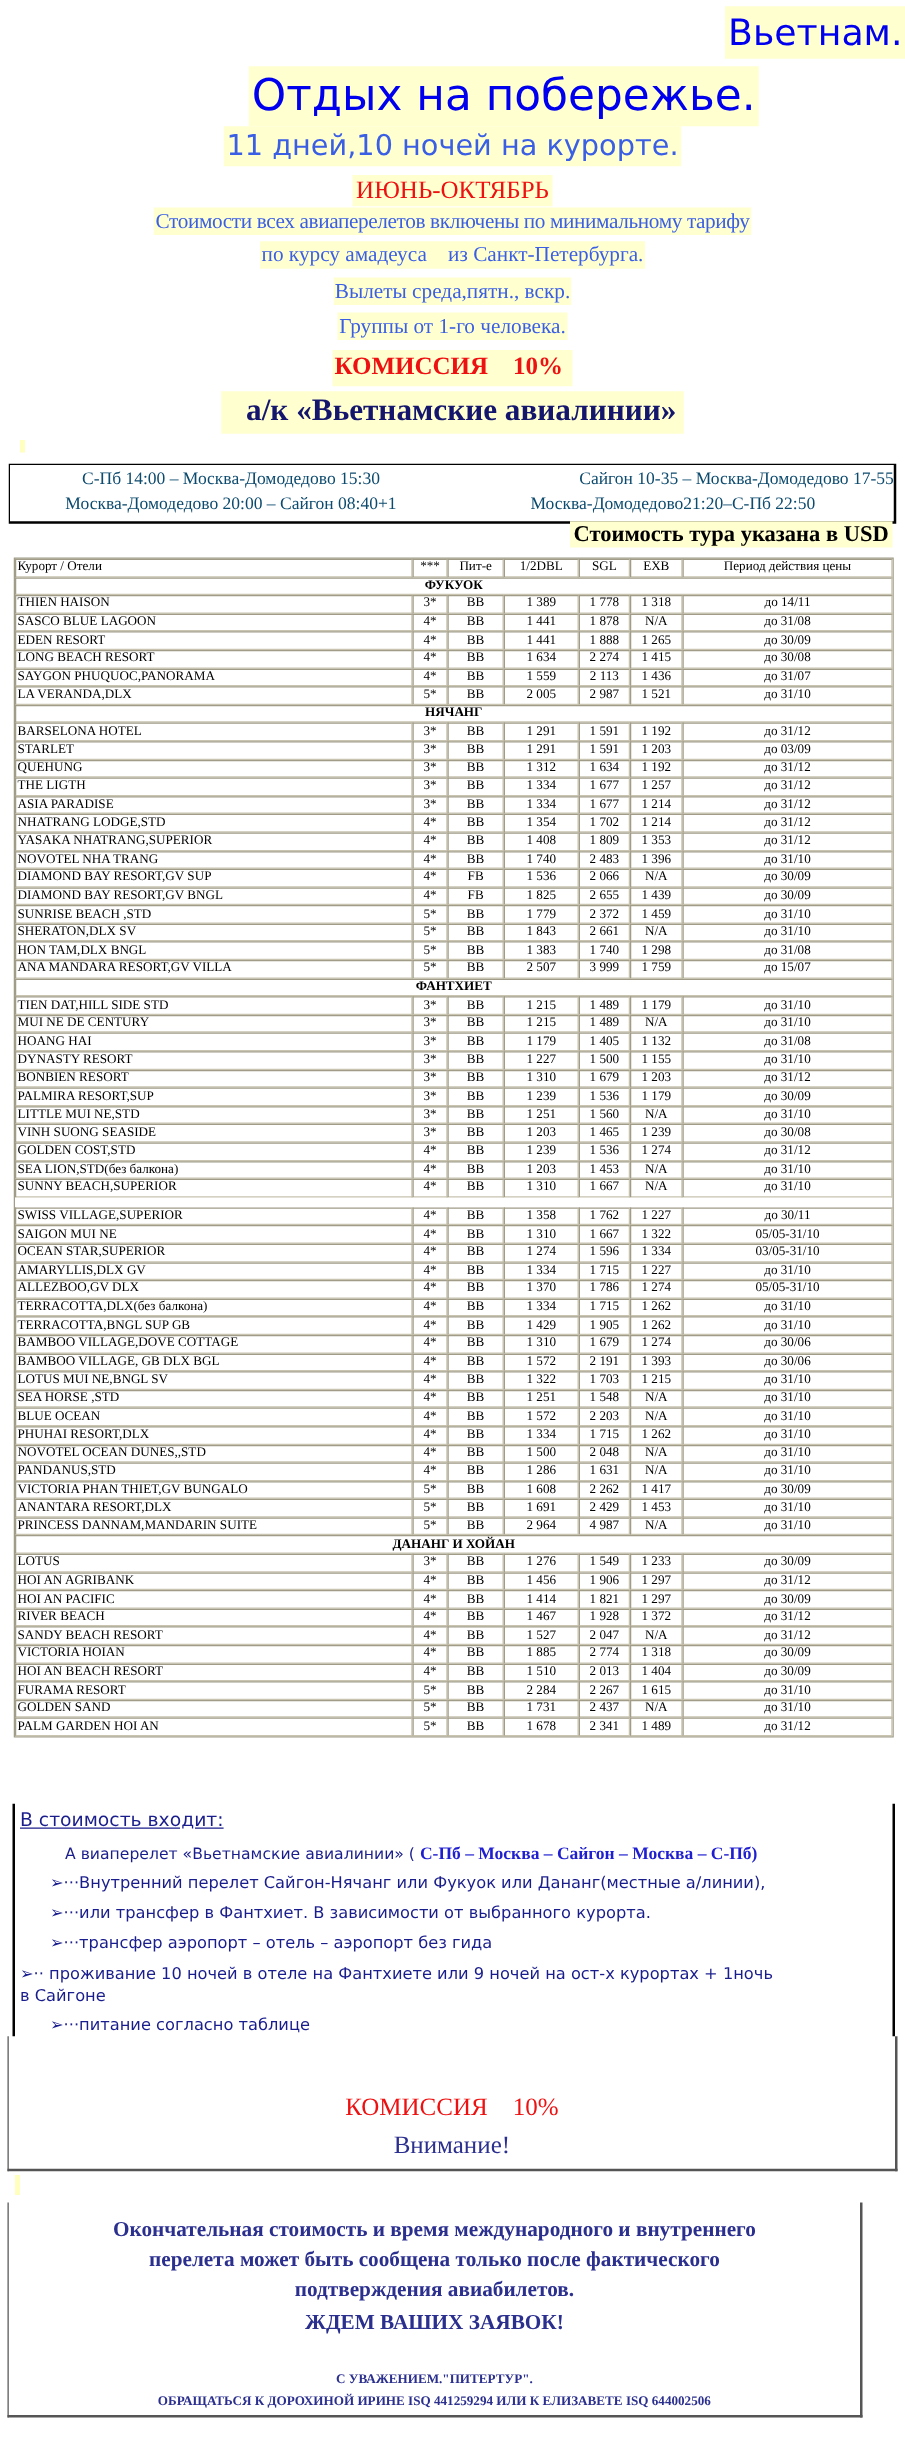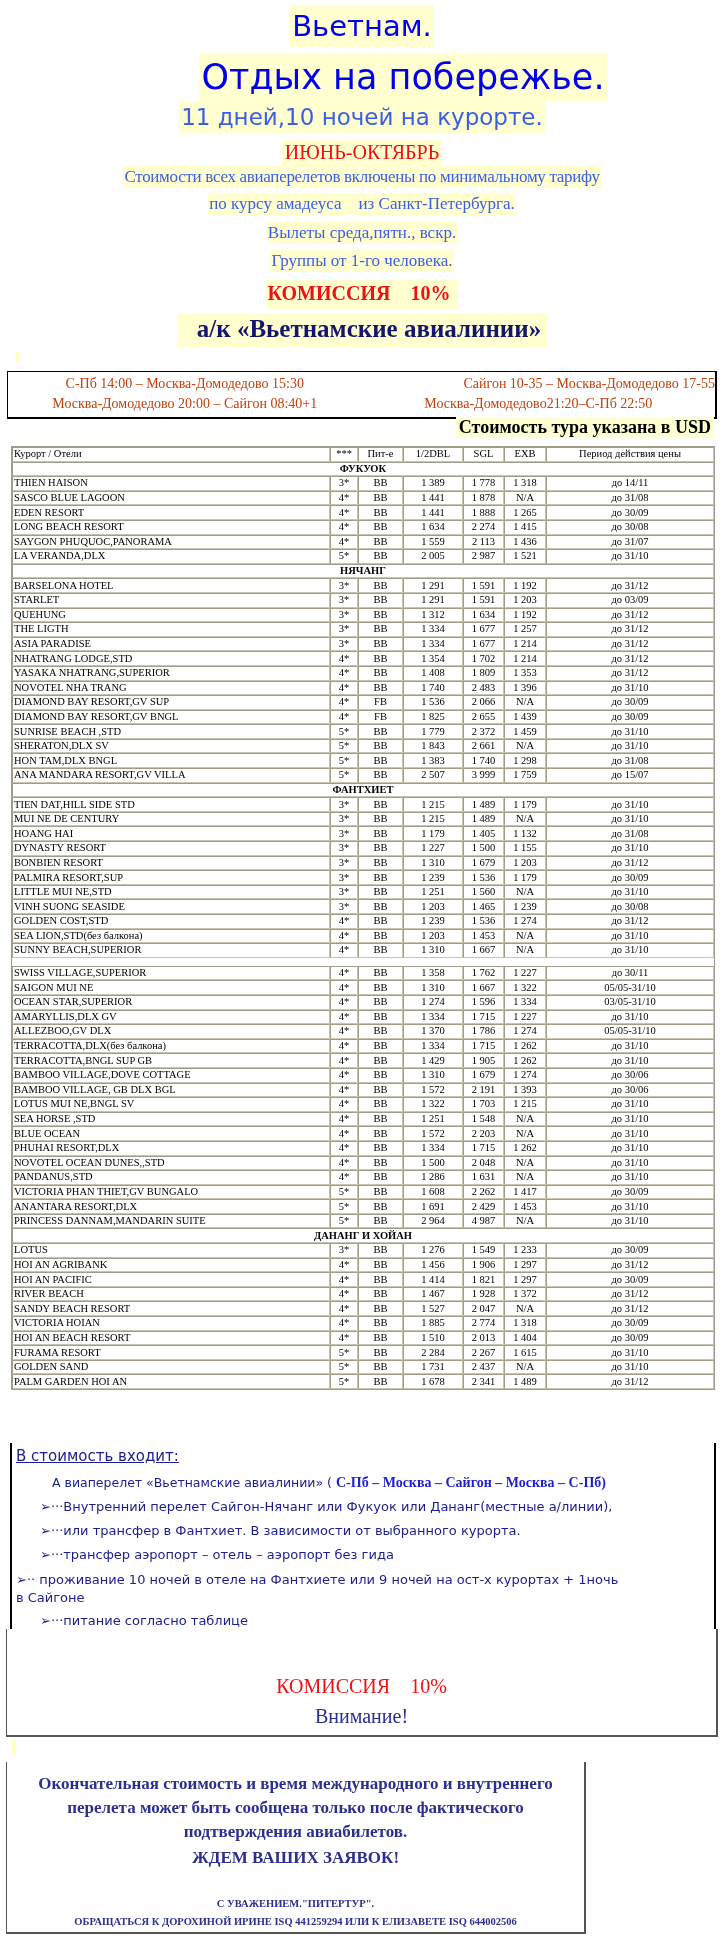--- a/index.html
+++ b/index.html
@@ -1,52 +1,52 @@
 <!DOCTYPE html>
 <html><head>
 <meta charset="utf-8">
 <style>
   html, body { margin: 0; padding: 0; background: #ffffff; }
   body { width: 724px; height: 1950px; position: relative; overflow: hidden; font-family: "Liberation Serif", serif; }
   .hl { background: #ffffd0; display: inline-block; }
   .h1 { position: absolute; left: 0; width: 724px; text-align: center; font-family: "DejaVu Sans", sans-serif; color: #0000ee; }
-  #t1 { top: 5px; font-size: 29px; }
+  #t1 { top: 5px; font-size: 29px; text-align: right; }
   #t1 .hl { padding: 4px 2px; }
   #t2 { top: 53px; font-size: 35px; padding-left: 41px; }
   #t2 .hl { padding: 4px 2px; }
   #t3 { top: 101px; font-size: 23px; color: #3a5fe5; }
   #t3 .hl { padding: 3px 2px; }
   .serif-line { position: absolute; left: 0; width: 724px; text-align: center; font-family: "Liberation Serif", serif; }
   #season { top: 140px; font-size: 20px; color: #ee1111; }
   #season .hl { padding: 1px 3px; }
   #note1 { top: 166px; font-size: 17px; color: #3a5fe5; letter-spacing: -0.3px; }
   #note2 { top: 193px; font-size: 17px; color: #3a5fe5; }
   #note3 { top: 222px; font-size: 17px; color: #3a5fe5; }
   #note4 { top: 250px; font-size: 17px; color: #3a5fe5; }
   #note1 .hl, #note2 .hl, #note3 .hl, #note4 .hl { padding: 1px 1px; }
   #comm1 { top: 280px; font-size: 20px; font-weight: bold; color: #ee1111; }
   #comm1 .hl { padding: 2px 8px 4px 2px; }
   #airline { top: 313px; font-size: 25px; font-weight: bold; color: #14166e; }
   #airline .hl { padding: 2px 6px 4px 20px; }
   .ybar { position: absolute; width: 4px; background: #ffffc0; }
-  #flights { position: absolute; left: 7px; top: 371px; width: 710px; height: 48px; border: 1px solid #000; border-right-width: 2px; border-bottom-width: 2px; box-sizing: border-box; font-family: "Liberation Serif", serif; font-size: 14px; color: #c2410c; }
+  #flights { position: absolute; left: 7px; top: 371px; width: 710px; height: 48px; border: 1px solid #000; border-right-width: 2px; border-bottom-width: 2px; box-sizing: border-box; font-family: "Liberation Serif", serif; font-size: 14px; color: #0c4a6e; }
   #flights .row { position: absolute; width: 50%; text-align: center; }
   #usd { position: absolute; right: 10px; top: 417px; font-size: 18px; font-weight: bold; color: #000; background: #ffffd0; padding: 0 3px; font-family: "Liberation Serif", serif; }
   table.price { position: absolute; left: 11px; top: 446px; width: 704px; border-collapse: separate; border-spacing: 0; border: 1px solid #a09c88; font-family: "Liberation Serif", serif; font-size: 10.5px; }
   table.price td { border: 1px solid #c8c4b0; border-top-color: #a09c88; border-left-color: #a09c88; padding: 0 1px; height: 12.6px; line-height: 12px; color: #000; white-space: nowrap; }
   table.price td.c { text-align: center; }
   table.price tr.region td { text-align: center; font-weight: bold; }
   table.price tr.gap td { height: 8px; border: none; }
   #incl { position: absolute; left: 10px; top: 1443px; width: 706px; height: 186px; border-left: 2px solid #000; border-right: 2px solid #000; box-sizing: border-box; font-family: "DejaVu Sans", sans-serif; font-size: 13px; color: #1a1e8c; }
   #incl .title { position: absolute; left: 4px; top: 4px; font-size: 15px; text-decoration: underline; color: #1a1e8c; }
   #incl .line { position: absolute; left: 0; }
   #bottom1 { position: absolute; left: 6px; top: 1629px; width: 712px; height: 108px; border: 1px solid #555; border-top: none; border-right-width: 2px; border-bottom-width: 2px; box-sizing: border-box; }
   #bottom1 .comm { position: absolute; top: 46px; width: 100%; text-align: center; font-size: 20px; color: #ee1111; font-family: "Liberation Serif", serif; }
   #bottom1 .attn { position: absolute; top: 76px; width: 100%; text-align: center; font-size: 20px; color: #2b2f8e; font-family: "Liberation Serif", serif; }
-  #bottom2 { position: absolute; left: 6px; top: 1762px; width: 580px; height: 172px; border: 1px solid #555; border-top: none; border-right-width: 2px; border-bottom-width: 2px; box-sizing: border-box; font-family: "Liberation Serif", serif; color: #2b2f8e; font-weight: bold; text-align: center; }
+  #bottom2 { position: absolute; left: 6px; top: 1762px; width: 684px; height: 172px; border: 1px solid #555; border-top: none; border-right-width: 2px; border-bottom-width: 2px; box-sizing: border-box; font-family: "Liberation Serif", serif; color: #2b2f8e; font-weight: bold; text-align: center; }
   #bottom2 .msg { position: absolute; left: 0; width: 100%; font-size: 17px; }
   #bottom2 .sig { position: absolute; left: 0; width: 100%; font-size: 10.5px; }
 </style>
 </head>
 <body>
 
 <div class="h1" id="t1"><span class="hl">Вьетнам.</span></div>
 <div class="h1" id="t2"><span class="hl">Отдых на побережье.</span></div>
 <div class="h1" id="t3"><span class="hl">11 дней,10 ночей на курорте.</span></div>
 <div class="serif-line" id="season"><span class="hl">ИЮНЬ-ОКТЯБРЬ</span></div>

